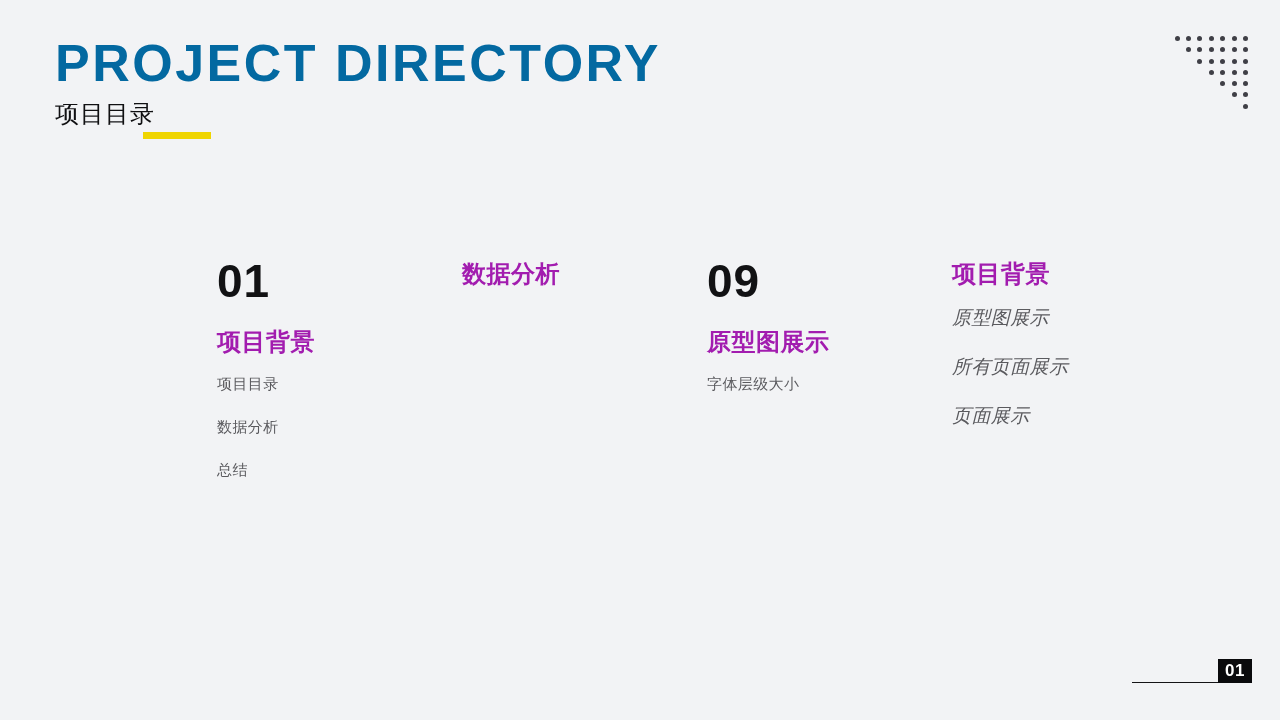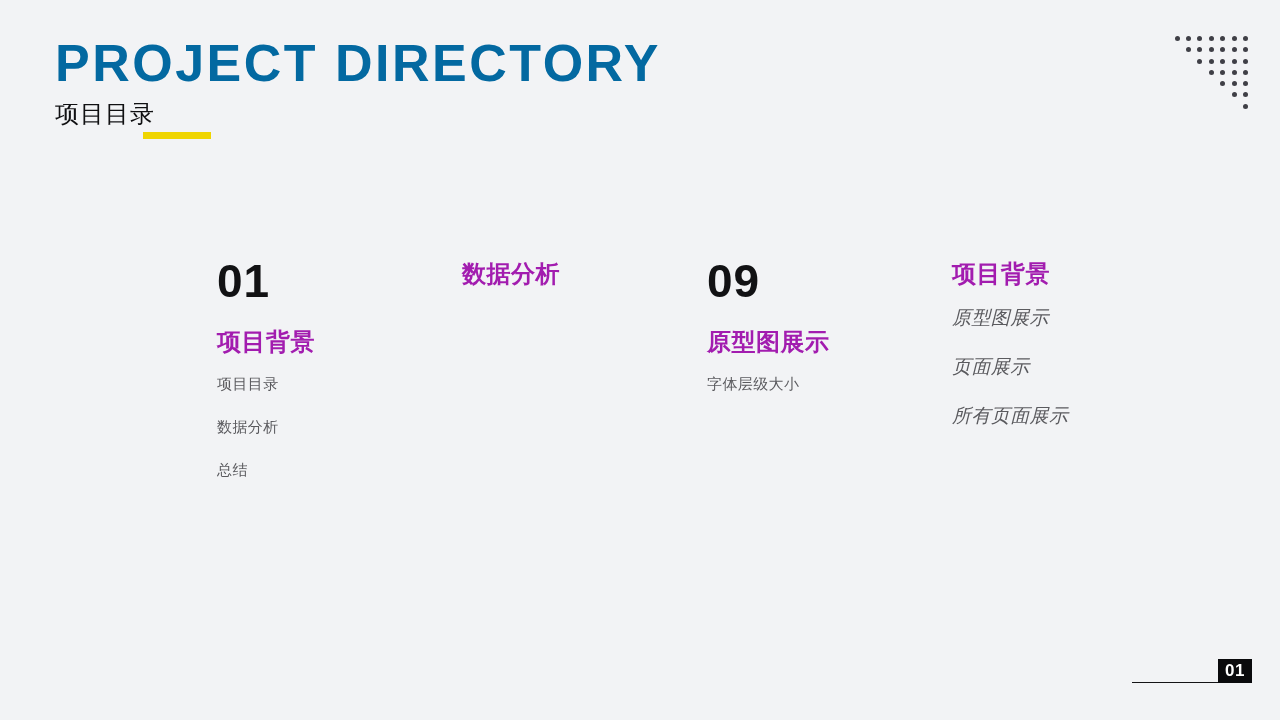--- a/index.html
+++ b/index.html
@@ -236,22 +236,22 @@
       <div class="col-heading">原型图展示</div>
       <ul class="col-items">
         <li class="col-item">字体层级大小</li>
       </ul>
     </div>
 
     <div class="col col-4">
       <div class="col-heading">项目背景</div>
       <ul class="col-items">
         <li class="col-item">原型图展示</li>
+        <li class="col-item">所有页面展示</li>
         <li class="col-item">页面展示</li>
-        <li class="col-item">所有页面展示</li>
       </ul>
     </div>
 
   </div>
 
   <div class="footer">
     <div class="footer-rule"></div>
     <div class="page-badge">01</div>
   </div>
 

